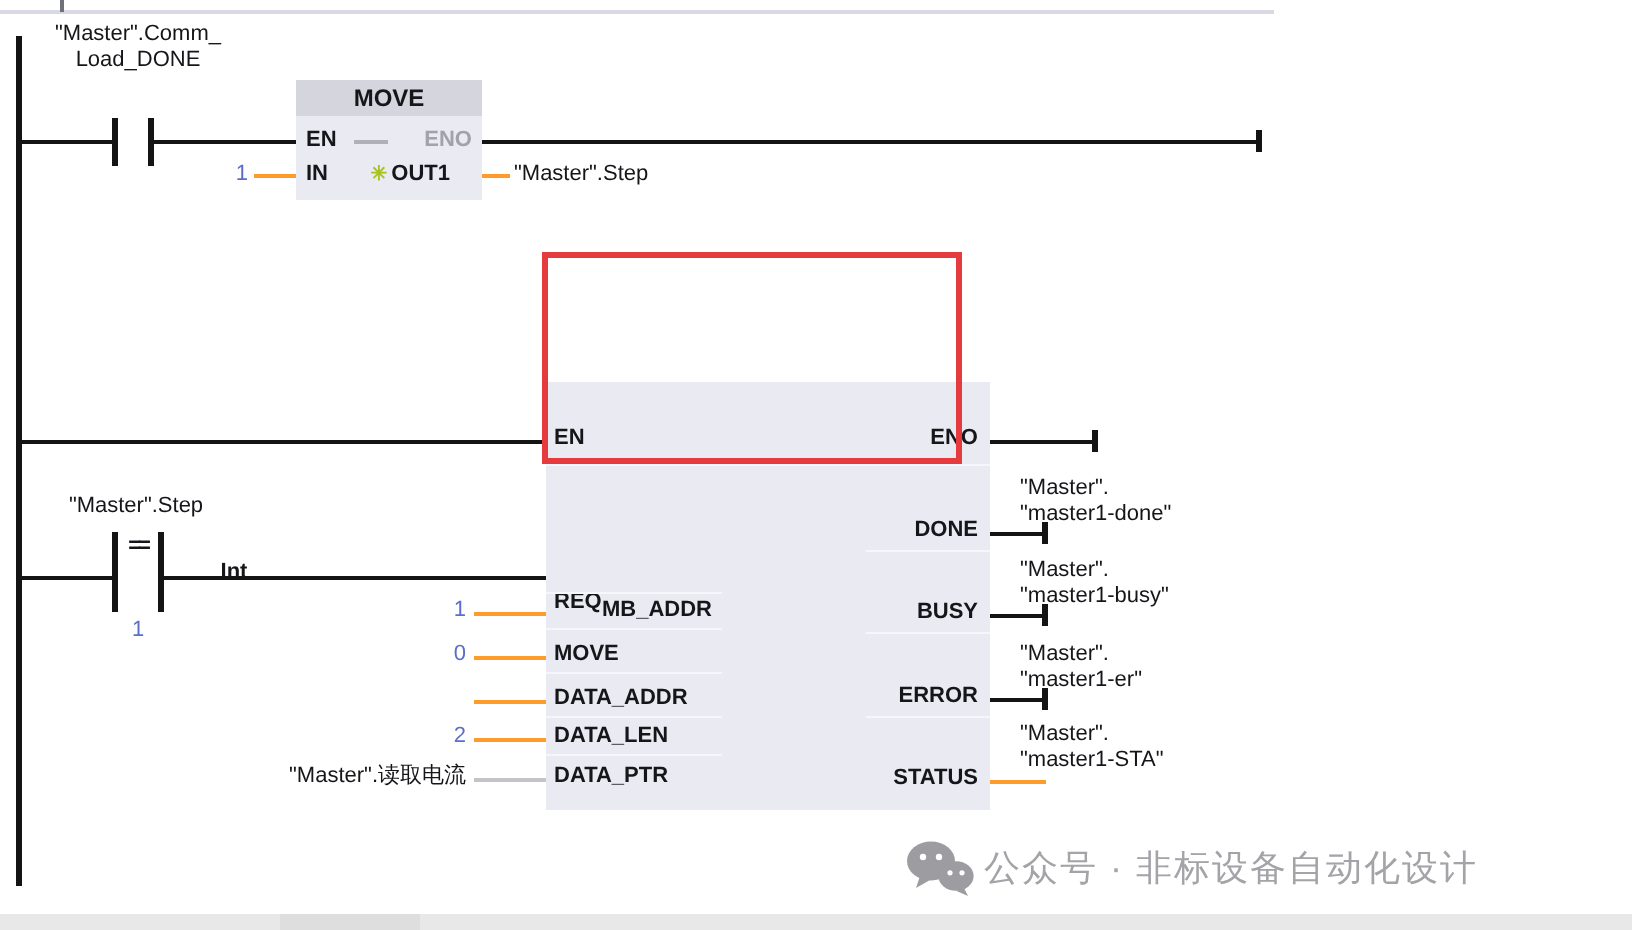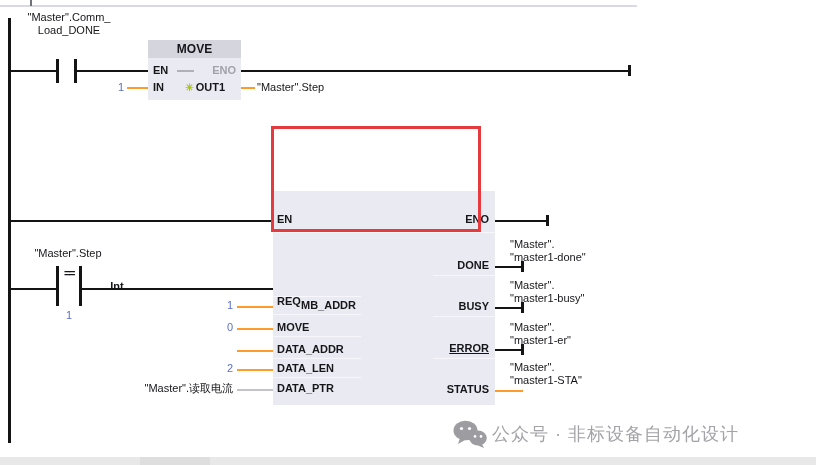--- a/index.html
+++ b/index.html
@@ -86,21 +86,21 @@
     <div class="txt bold" style="position:absolute;left:4px;top:152px;">DATA_ADDR</div>
     <div class="divider" style="left:0;top:167px;width:88px;"></div>
     <div class="txt bold" style="position:absolute;left:4px;top:171px;">DATA_LEN</div>
     <div class="divider" style="left:0;top:186px;width:88px;"></div>
     <div class="txt bold" style="position:absolute;left:4px;top:191px;">DATA_PTR</div>
 
     <div class="txt bold" style="position:absolute;right:6px;top:68px;">DONE</div>
     <div class="divider" style="left:160px;top:84px;width:62px;"></div>
     <div class="txt bold" style="position:absolute;right:6px;top:109px;">BUSY</div>
     <div class="divider" style="left:160px;top:125px;width:62px;"></div>
-    <div class="txt bold" style="position:absolute;right:6px;top:151px;text-decoration:underline;">ERROR</div>
+    <div class="txt bold" style="position:absolute;right:6px;top:151px;">ERROR</div>
     <div class="divider" style="left:160px;top:167px;width:62px;"></div>
     <div class="txt bold" style="position:absolute;right:6px;top:192px;">STATUS</div>
   </div>
 
   <div class="red-rect" style="left:271px;top:126px;width:204px;height:100px;"></div>
 
   <div class="txt blue right" style="left:90px;top:299px;width:143px;">1</div>
   <div class="wire-h wire-orange" style="left:237px;top:306px;width:36px;"></div>
   <div class="txt blue right" style="left:90px;top:321px;width:143px;">0</div>
   <div class="wire-h wire-orange" style="left:237px;top:328px;width:36px;"></div>

